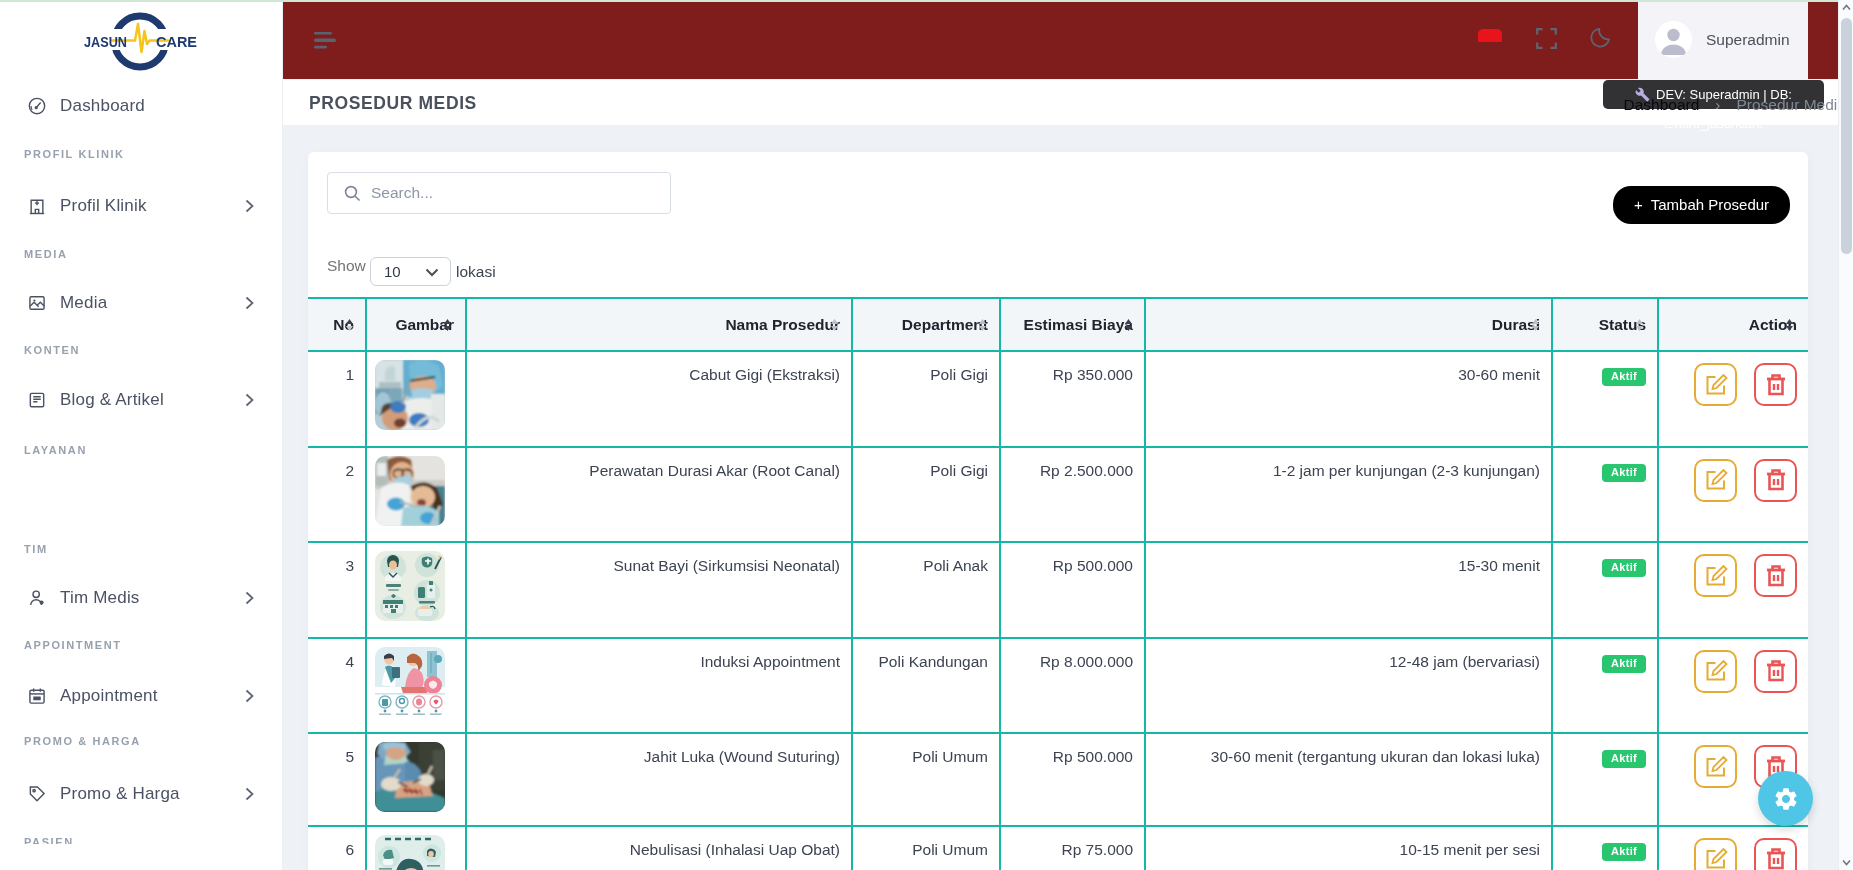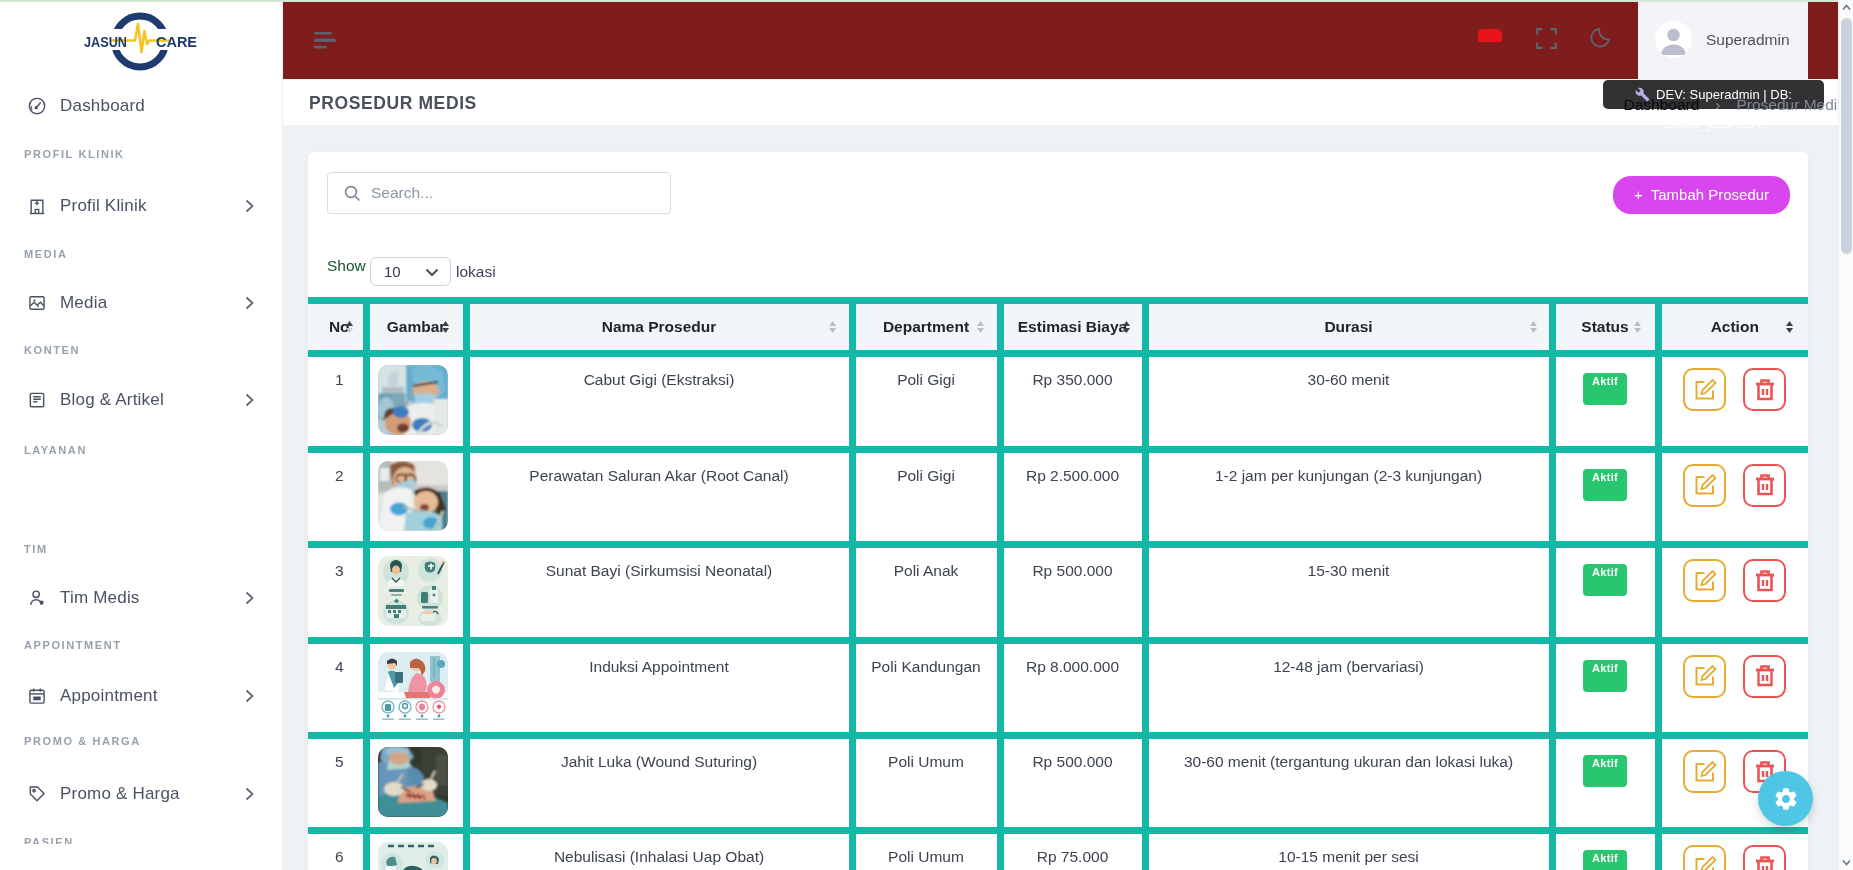--- a/index.html
+++ b/index.html
@@ -17,34 +17,34 @@
 
 #navbar { position:absolute; left:283px; top:0; width:1570px; height:79px; background:#7f1d1d; z-index:30; }
 #titlebar { position:absolute; left:283px; top:79px; width:1570px; height:46px; background:#fff; border-top:1px solid #f1f2f4; z-index:20; }
 #pagetitle { position:absolute; left:26px; top:13px; font-size:17.5px; font-weight:bold; color:#4a515d; letter-spacing:0.6px; }
 #userbox { position:absolute; right:45px; top:0; width:170px; height:79px; background:#f4f4f8; }
 
 #content { position:absolute; left:283px; top:125px; width:1570px; height:745px; background:#eef1f5; z-index:10; }
 #card { position:absolute; left:25px; top:27px; width:1500px; height:1100px; background:#fff; border-radius:6px; box-shadow:0 2px 8px rgba(40,50,70,0.04); }
 #searchbox { position:absolute; left:19px; top:20px; width:344px; height:42px; border:1px solid #d9dee4; border-radius:4px; background:#fff; }
 #searchbox .ph { position:absolute; left:43px; top:11px; font-size:15.5px; color:#8d96a5; }
-#addbtn { position:absolute; right:18px; top:24px; width:177px; height:38px; background:#d946ef; border-radius:18px; color:#fff; font-size:15px; text-align:center; line-height:38px; }
-#showrow { position:absolute; left:19px; top:105px; height:28px; font-size:15.5px; color:#14532d; }
+#addbtn { position:absolute; right:18px; top:34px; width:177px; height:38px; background:#000000; border-radius:18px; color:#fff; font-size:15px; text-align:center; line-height:38px; }
+#showrow { position:absolute; left:19px; top:105px; height:28px; font-size:15.5px; color:#737373; }
 #showsel { position:absolute; left:62px; top:105px; width:81px; height:29px; border:1px solid #ccd3da; border-radius:6px; }
 
 table { border-collapse:collapse; table-layout:fixed; position:absolute; left:0; top:145px; width:1500px; }
-th, td { border:7px solid #14b8a6; vertical-align:top; text-align:center; font-size:15.5px; padding:14px 11px 10px; color:#3d4351; }
+th, td { border:2px solid #14b8a6; vertical-align:top; text-align:right; font-size:15.5px; padding:14px 11px 10px; color:#3d4351; }
 th { background:#f3f6f9; height:53px; font-weight:bold; color:#20242c; vertical-align:middle; position:relative; padding-top:0; padding-bottom:0; }
 td { height:95.5px; }
 tbody tr:nth-child(5) td { height:92.5px; }
 table tr > *:first-child { border-left:none; padding-left:19px; }
 table tr > *:last-child { border-right:none; }
 th:first-child, td:first-child { }
 .thumb { width:70px; height:70px; border-radius:10px; display:block; margin-left:-3px; margin-top:-6px; }
-.badge { display:inline-block; margin-top:0px; background:#28c76f; color:#fff; font-size:11px; font-weight:bold; padding:2px 9px 18px; border-radius:4px; letter-spacing:0.3px; }
+.badge { display:inline-block; margin-top:0px; background:#28c76f; color:#fff; font-size:11px; font-weight:bold; padding:2px 9px 4px; border-radius:4px; letter-spacing:0.3px; }
 .abtn { display:inline-block; width:43px; height:43px; border-radius:10px; margin-top:-3px; position:relative; }
 .abtn.edit { border:2px solid #e5ab33; margin-right:17px; }
 .abtn.del { border:2px solid #ea5455; }
 .abtn svg { position:absolute; left:50%; top:50%; transform:translate(-50%,-50%); }
 .sort { position:absolute; right:8px; top:50%; transform:translateY(-50%); width:9px; height:16px; }
 
 #fab { position:absolute; left:1758px; top:771px; width:55px; height:55px; border-radius:50%; background:#4fc6e5; z-index:50; box-shadow:0 4px 10px rgba(0,0,0,0.15); }
 #fab svg { position:absolute; left:50%; top:50%; transform:translate(-50%,-50%); }
 #scrollbar { position:absolute; right:0; top:0; width:15px; height:870px; background:#fafbfd; border-left:1px solid #ebedf0; z-index:70; }
 #sthumb { position:absolute; left:2px; top:18px; width:11px; height:236px; background:#c9d2dc; border-radius:6px; }
@@ -322,21 +322,21 @@
                   <ellipse cx="48" cy="41" rx="12" ry="11" fill="#e5bb95"></ellipse>
                   <ellipse cx="46.5" cy="46.5" rx="4.5" ry="3.5" fill="#8a4438"></ellipse>
                   <path d="M28 52 q20 -7 36 4 l0 14 -38 0z" fill="#a2d0da"></path>
                   <ellipse cx="21" cy="48" rx="9" ry="6.5" fill="#45a4d6"></ellipse>
                   <ellipse cx="53" cy="62" rx="8" ry="6" fill="#45a4d6"></ellipse>
                   <path d="M25 46 l19 5" stroke="#b2b6b2" stroke-width="2" fill="none"></path>
                   <path d="M56 69 l9 -19" stroke="#c4c8c4" stroke-width="2.6" fill="none"></path>
                 </g>
               </svg>
             </td>
-<td>Perawatan Saluran Akar (Root Canal)</td>
+<td>Perawatan Durasi Akar (Root Canal)</td>
 <td>Poli Gigi</td>
 <td>Rp 2.500.000</td>
 <td>1-2 jam per kunjungan (2-3 kunjungan)</td>
 <td><span class="badge">Aktif</span></td>
 <td><span class="abtn edit"><svg width="24" height="24" viewBox="0 0 24 24" fill="none" stroke="#e5ab33" stroke-width="2">
                   <path d="M20 12.5 V20.5 H3.5 V4 H11.5"></path>
                   <path d="M8.5 16 L9.5 12 L19.5 2 L22.5 5 L12.5 15 Z" stroke-width="1.8"></path>
                 </svg></span><span class="abtn del"><svg width="26" height="26" viewBox="0 0 26 26" fill="none" stroke="#ea5455" stroke-width="2.4">
                   <path d="M4 7 h18" stroke-width="2.8"></path>
                   <path d="M9.5 6.5 v-3 h7 v3" stroke-width="2.6"></path>

